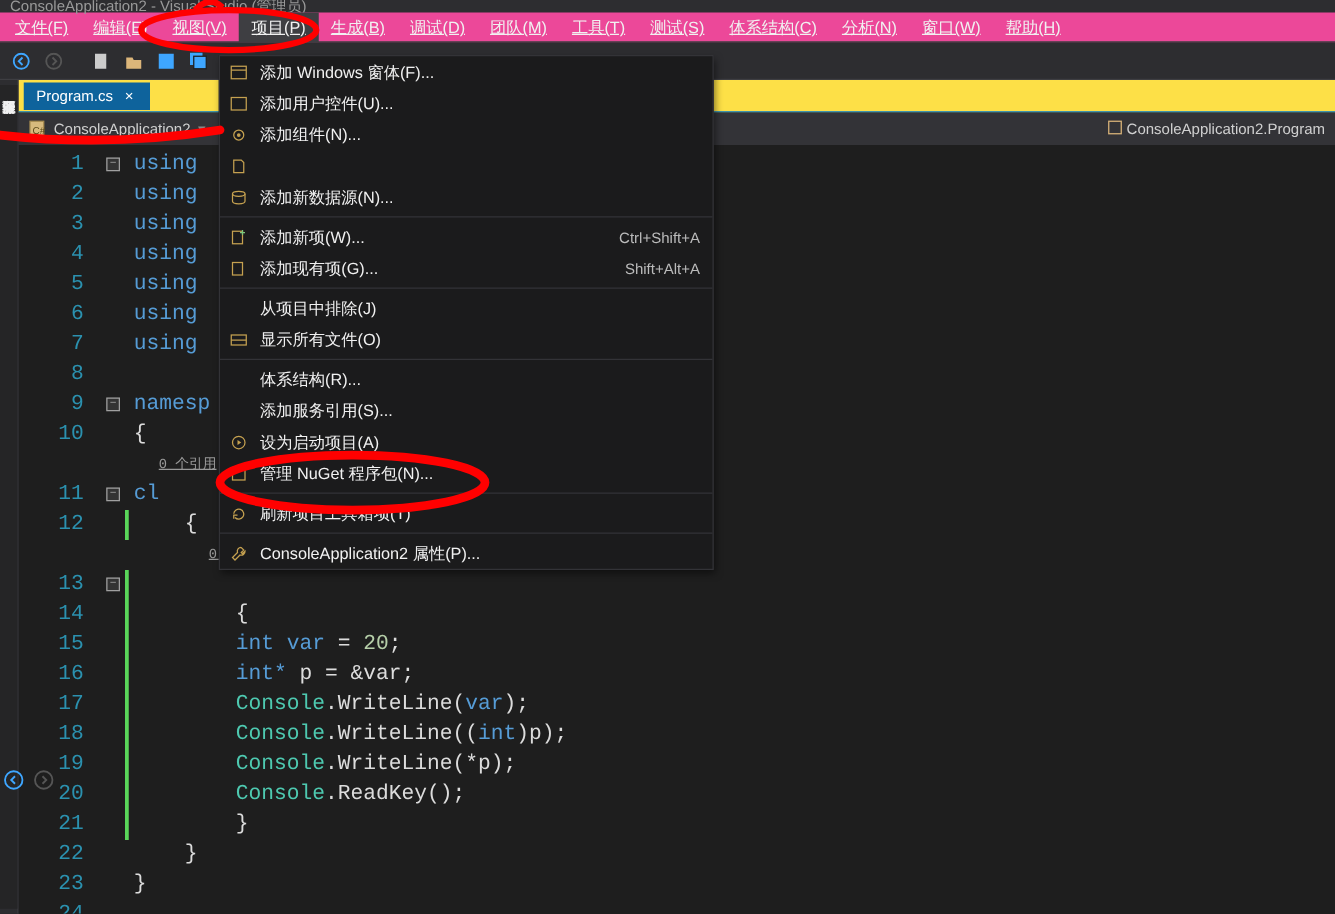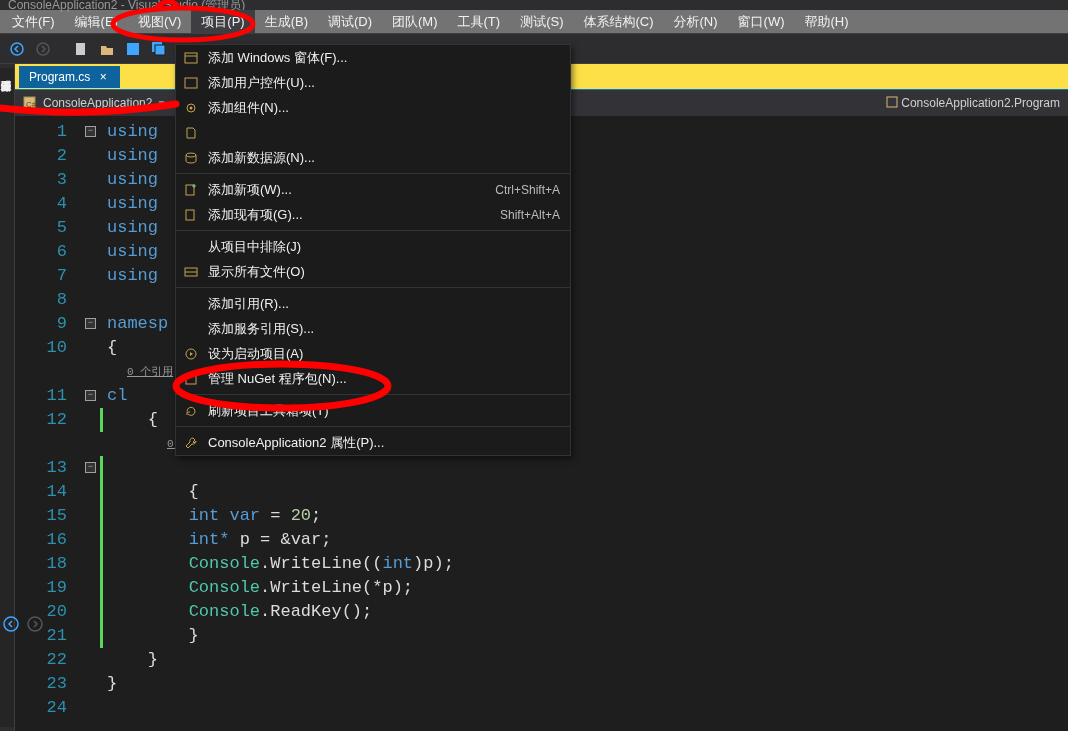--- a/index.html
+++ b/index.html
@@ -11,23 +11,24 @@
   position:relative; overflow:hidden;
 }
 
 .titlebar {
   height:10px; background:#2d2d30;
   padding:0 8px; display:flex; align-items:center;
   color:#999; font-size:12px;
 }
 
 .menubar {
-  height:24px; background:#737373;
+  height:24px; background:#ec4899;
   display:flex; align-items:flex-start; padding:0 2px;
   border-bottom:1px solid #3e3e42;
+  text-decoration:underline;
 }
 .menubar-item {
   padding:3px 10px; cursor:default; color:#f1f1f1;
 }
 
 .toolbar {
   height:30px; background:#2d2d30;
   display:flex; align-items:center; padding:0 6px; gap:4px;
   border-bottom:1px solid #3e3e42;
 }
@@ -322,20 +323,26 @@
           <div class="greenbar on"></div>
           <div class="code-text">        <span class="kw">int</span> <span class="kw">var</span> = <span class="num">20</span>;</div>
         </div>
         <div class="code-row">
           <div class="gutter">16</div>
           <div class="fold-col"></div>
           <div class="greenbar on"></div>
           <div class="code-text">        <span class="kw">int*</span> p = &amp;var;</div>
         </div>
         <div class="code-row">
+          <div class="gutter">17</div>
+          <div class="fold-col"></div>
+          <div class="greenbar on"></div>
+          <div class="code-text">        <span class="cls">Console</span>.WriteLine(<span class="kw">var</span>);</div>
+        </div>
+        <div class="code-row">
           <div class="gutter">18</div>
           <div class="fold-col"></div>
           <div class="greenbar on"></div>
           <div class="code-text">        <span class="cls">Console</span>.WriteLine((<span class="kw">int</span>)p);</div>
         </div>
         <div class="code-row">
           <div class="gutter">19</div>
           <div class="fold-col"></div>
           <div class="greenbar on"></div>
           <div class="code-text">        <span class="cls">Console</span>.WriteLine(*p);</div>
@@ -454,21 +461,21 @@
           <rect x="1" y="3" width="12" height="8" fill="none" stroke="#c5a150"></rect>
           <line x1="1" y1="7" x2="13" y2="7" stroke="#c5a150"></line>
         </svg>
       </span>
       <span class="dd-label">显示所有文件(O)</span>
       <span class="dd-shortcut"></span>
     </div>
     <div class="dd-sep"></div>
     <div class="dd-item">
       <span class="dd-icon"></span>
-      <span class="dd-label">添加引用(R)...</span>
+      <span class="dd-label">体系结构(R)...</span>
       <span class="dd-shortcut"></span>
     </div>
     <div class="dd-item">
       <span class="dd-icon"></span>
       <span class="dd-label">添加服务引用(S)...</span>
       <span class="dd-shortcut"></span>
     </div>
     <div class="dd-item">
       <span class="dd-icon">
         <svg width="14" height="14">

